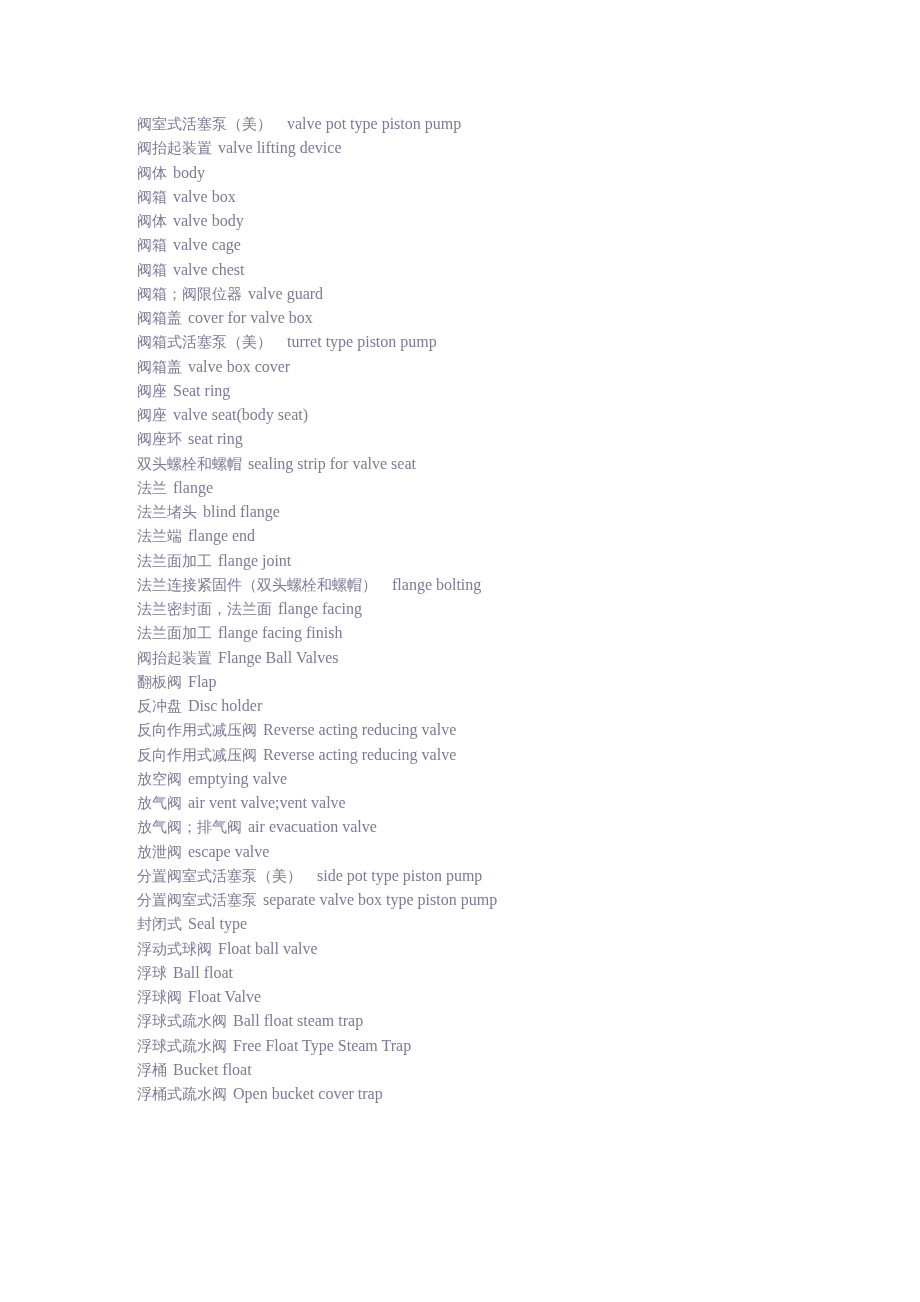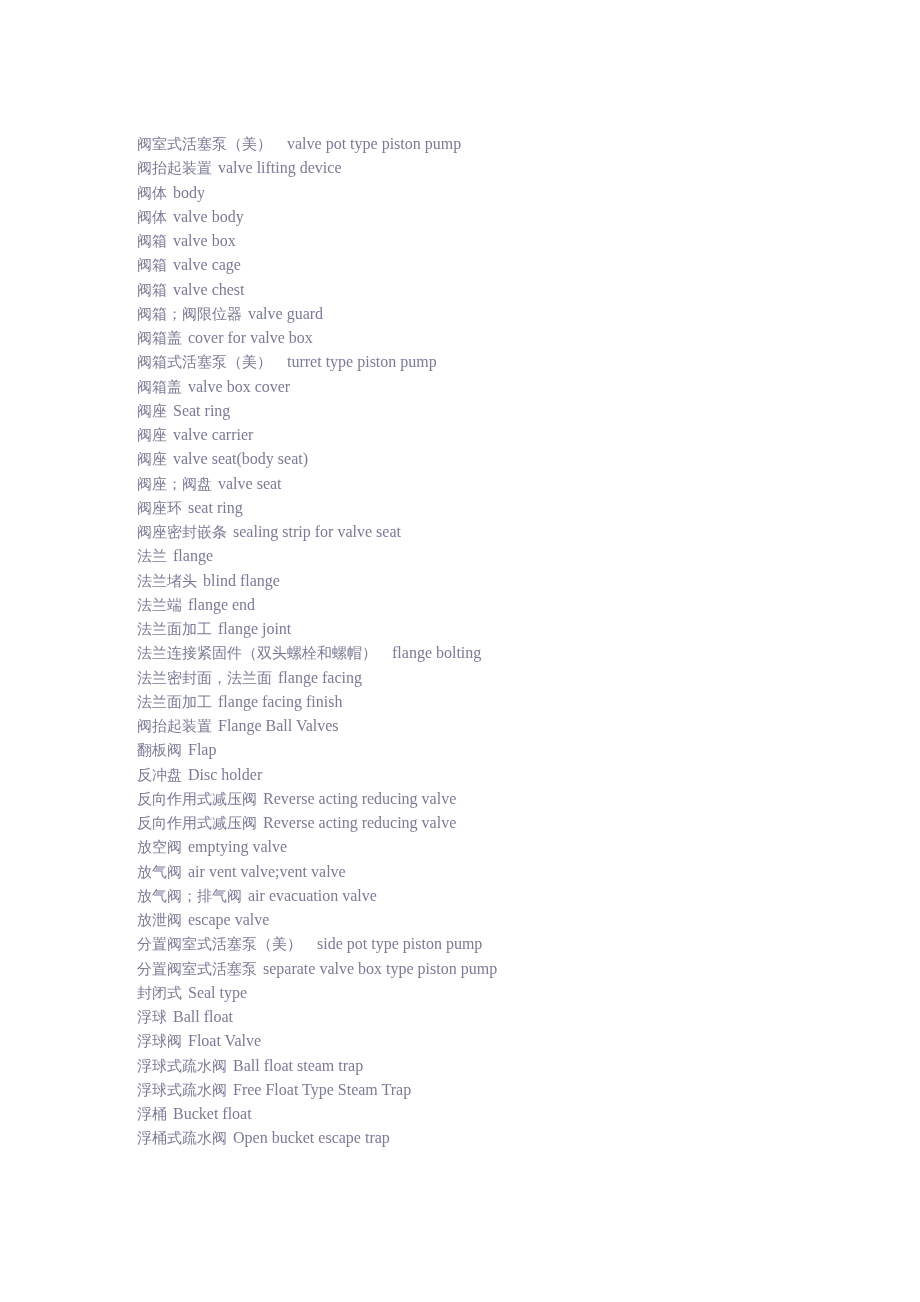--- a/index.html
+++ b/index.html
@@ -24,21 +24,20 @@
     width: 920px;
     height: 1302px;
     background: #ffffff;
   }
 
   #glossary-list {
     position: absolute;
     left: 137px;
     top: 112px;
     width: 740px;
-    margin-top: 20px;
   }
 
   .entry {
     display: block;
     white-space: nowrap;
     line-height: 24.25px;
     height: 24.25px;
     font-size: 15.5px;
     color: #7b7b96;
     letter-spacing: 0;
@@ -62,53 +61,52 @@
   .gap-wide { display: inline-block; width: 15px; }
 </style>
 </head>
 <body>
 
 <div id="page">
   <div id="glossary-list">
       <div class="entry"><span class="term">阀室式活塞泵（美）</span><span class="gap-wide"></span><span class="gloss">valve pot type piston pump</span></div>
       <div class="entry"><span class="term">阀抬起装置</span><span class="gap-normal"></span><span class="gloss">valve lifting device</span></div>
       <div class="entry"><span class="term">阀体</span><span class="gap-normal"></span><span class="gloss">body</span></div>
+      <div class="entry"><span class="term">阀箱</span><span class="gap-normal"></span><span class="gloss">valve box</span></div>
       <div class="entry"><span class="term">阀体</span><span class="gap-normal"></span><span class="gloss">valve body</span></div>
-      <div class="entry"><span class="term">阀箱</span><span class="gap-normal"></span><span class="gloss">valve box</span></div>
       <div class="entry"><span class="term">阀箱</span><span class="gap-normal"></span><span class="gloss">valve cage</span></div>
       <div class="entry"><span class="term">阀箱</span><span class="gap-normal"></span><span class="gloss">valve chest</span></div>
       <div class="entry"><span class="term">阀箱；阀限位器</span><span class="gap-normal"></span><span class="gloss">valve guard</span></div>
       <div class="entry"><span class="term">阀箱盖</span><span class="gap-normal"></span><span class="gloss">cover for valve box</span></div>
       <div class="entry"><span class="term">阀箱式活塞泵（美）</span><span class="gap-wide"></span><span class="gloss">turret type piston pump</span></div>
       <div class="entry"><span class="term">阀箱盖</span><span class="gap-normal"></span><span class="gloss">valve box cover</span></div>
       <div class="entry"><span class="term">阀座</span><span class="gap-normal"></span><span class="gloss">Seat ring</span></div>
-      <div class="entry"><span class="term">阀座</span><span class="gap-normal"></span><span class="gloss">valve carrier</span></div>
       <div class="entry"><span class="term">阀座</span><span class="gap-normal"></span><span class="gloss">valve seat(body seat)</span></div>
-      <div class="entry"><span class="term">阀座；阀盘</span><span class="gap-normal"></span><span class="gloss">valve seat</span></div>
       <div class="entry"><span class="term">阀座环</span><span class="gap-normal"></span><span class="gloss">seat ring</span></div>
-      <div class="entry"><span class="term">阀座密封嵌条</span><span class="gap-normal"></span><span class="gloss">sealing strip for valve seat</span></div>
+      <div class="entry"><span class="term">双头螺栓和螺帽</span><span class="gap-normal"></span><span class="gloss">sealing strip for valve seat</span></div>
       <div class="entry"><span class="term">法兰</span><span class="gap-normal"></span><span class="gloss">flange</span></div>
       <div class="entry"><span class="term">法兰堵头</span><span class="gap-normal"></span><span class="gloss">blind flange</span></div>
       <div class="entry"><span class="term">法兰端</span><span class="gap-normal"></span><span class="gloss">flange end</span></div>
       <div class="entry"><span class="term">法兰面加工</span><span class="gap-normal"></span><span class="gloss">flange joint</span></div>
       <div class="entry"><span class="term">法兰连接紧固件（双头螺栓和螺帽）</span><span class="gap-wide"></span><span class="gloss">flange bolting</span></div>
       <div class="entry"><span class="term">法兰密封面，法兰面</span><span class="gap-normal"></span><span class="gloss">flange facing</span></div>
       <div class="entry"><span class="term">法兰面加工</span><span class="gap-normal"></span><span class="gloss">flange facing finish</span></div>
       <div class="entry"><span class="term">阀抬起装置</span><span class="gap-normal"></span><span class="gloss">Flange Ball Valves</span></div>
       <div class="entry"><span class="term">翻板阀</span><span class="gap-normal"></span><span class="gloss">Flap</span></div>
       <div class="entry"><span class="term">反冲盘</span><span class="gap-normal"></span><span class="gloss">Disc holder</span></div>
       <div class="entry"><span class="term">反向作用式减压阀</span><span class="gap-normal"></span><span class="gloss">Reverse acting reducing valve</span></div>
       <div class="entry"><span class="term">反向作用式减压阀</span><span class="gap-normal"></span><span class="gloss">Reverse acting reducing valve</span></div>
       <div class="entry"><span class="term">放空阀</span><span class="gap-normal"></span><span class="gloss">emptying valve</span></div>
       <div class="entry"><span class="term">放气阀</span><span class="gap-normal"></span><span class="gloss">air vent valve;vent valve</span></div>
       <div class="entry"><span class="term">放气阀；排气阀</span><span class="gap-normal"></span><span class="gloss">air evacuation valve</span></div>
       <div class="entry"><span class="term">放泄阀</span><span class="gap-normal"></span><span class="gloss">escape valve</span></div>
       <div class="entry"><span class="term">分置阀室式活塞泵（美）</span><span class="gap-wide"></span><span class="gloss">side pot type piston pump</span></div>
       <div class="entry"><span class="term">分置阀室式活塞泵</span><span class="gap-normal"></span><span class="gloss">separate valve box type piston pump</span></div>
       <div class="entry"><span class="term">封闭式</span><span class="gap-normal"></span><span class="gloss">Seal type</span></div>
+      <div class="entry"><span class="term">浮动式球阀</span><span class="gap-normal"></span><span class="gloss">Float ball valve</span></div>
       <div class="entry"><span class="term">浮球</span><span class="gap-normal"></span><span class="gloss">Ball float</span></div>
       <div class="entry"><span class="term">浮球阀</span><span class="gap-normal"></span><span class="gloss">Float Valve</span></div>
       <div class="entry"><span class="term">浮球式疏水阀</span><span class="gap-normal"></span><span class="gloss">Ball float steam trap</span></div>
       <div class="entry"><span class="term">浮球式疏水阀</span><span class="gap-normal"></span><span class="gloss">Free Float Type Steam Trap</span></div>
       <div class="entry"><span class="term">浮桶</span><span class="gap-normal"></span><span class="gloss">Bucket float</span></div>
-      <div class="entry"><span class="term">浮桶式疏水阀</span><span class="gap-normal"></span><span class="gloss">Open bucket escape trap</span></div>
+      <div class="entry"><span class="term">浮桶式疏水阀</span><span class="gap-normal"></span><span class="gloss">Open bucket cover trap</span></div>
     </div>
 </div>
 
 </body></html>

